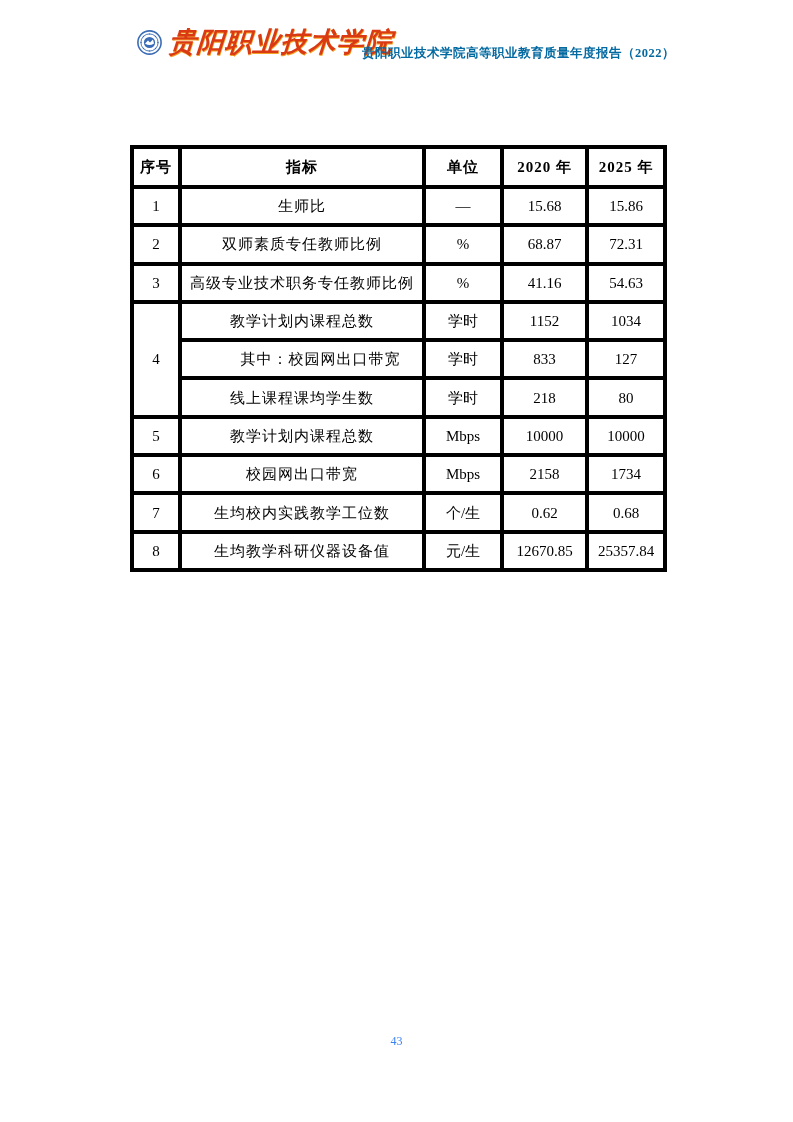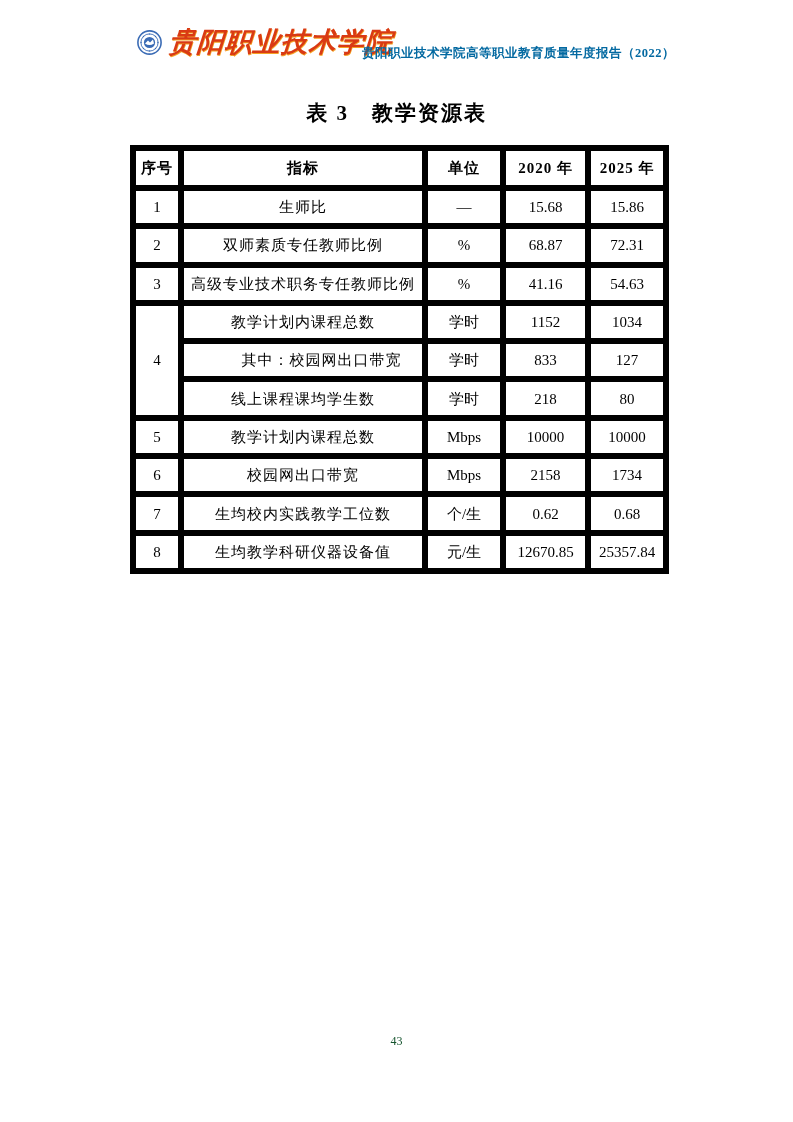--- a/index.html
+++ b/index.html
@@ -65,21 +65,21 @@
     position: absolute;
     left: 130px;
     top: 145px;
     width: 533px;
     border-collapse: collapse;
     table-layout: fixed;
     border: 2px solid #1b1b1b;
   }
   table.data-table th,
   table.data-table td {
-    border: 6px solid #000000;
+    border: 4px solid #000000;
     font-size: 15px;
     text-align: center;
     vertical-align: middle;
     padding: 0;
     line-height: 1.2;
   }
   table.data-table thead tr { height: 40px; }
   table.data-table tbody tr { height: 38.3px; }
   table.data-table th { font-weight: bold; letter-spacing: 1px; }
   td.c-ind { text-align: left; padding-left: 7px; letter-spacing: 1px; margin-left: 16px; }
@@ -87,21 +87,21 @@
   td.c-ind.indent { padding-left: 37px; }
 
   
   .page-number {
     position: absolute;
     top: 1034px;
     left: 0;
     right: 0;
     text-align: center;
     font-size: 12px;
-    color: #14532d;
+    color: #3b82f6;
   }
 </style>
 </head>
 <body>
 
 <div class="page">
 
   <div class="logo-row">
     <span class="emblem">
       <svg width="25" height="25" viewBox="0 0 25 25">
@@ -117,21 +117,20 @@
         <circle cx="18.5" cy="6.5" r="0.7" fill="#3a6bb5"></circle>
         <circle cx="6.5" cy="18.5" r="0.7" fill="#3a6bb5"></circle>
         <circle cx="18.5" cy="18.5" r="0.7" fill="#3a6bb5"></circle>
       </svg>
     </span>
     <span class="logo-text">贵阳职业技术学院</span>
   </div>
 
   <div class="report-title">贵阳职业技术学院高等职业教育质量年度报告（2022）</div>
 
-  <div class="table-title">表 3　教学资源表</div>
 
   <table class="data-table">
     <colgroup>
       <col style="width:48px">
       <col style="width:244px">
       <col style="width:78px">
       <col style="width:85px">
       <col style="width:78px">
     </colgroup>
     <thead>

